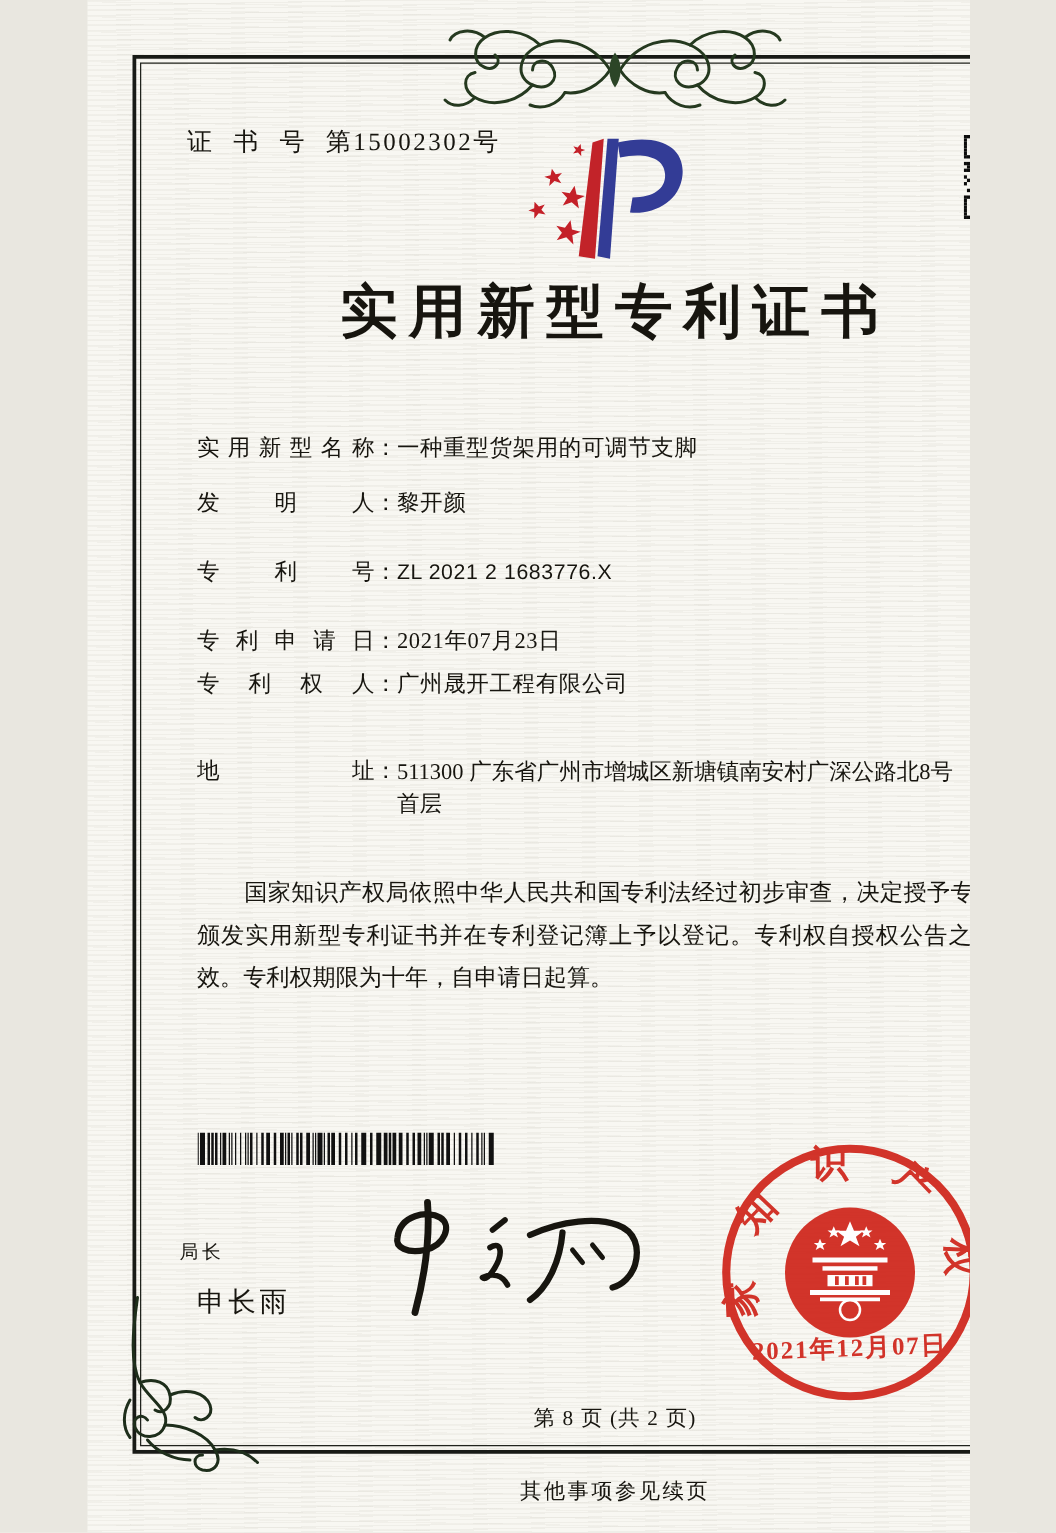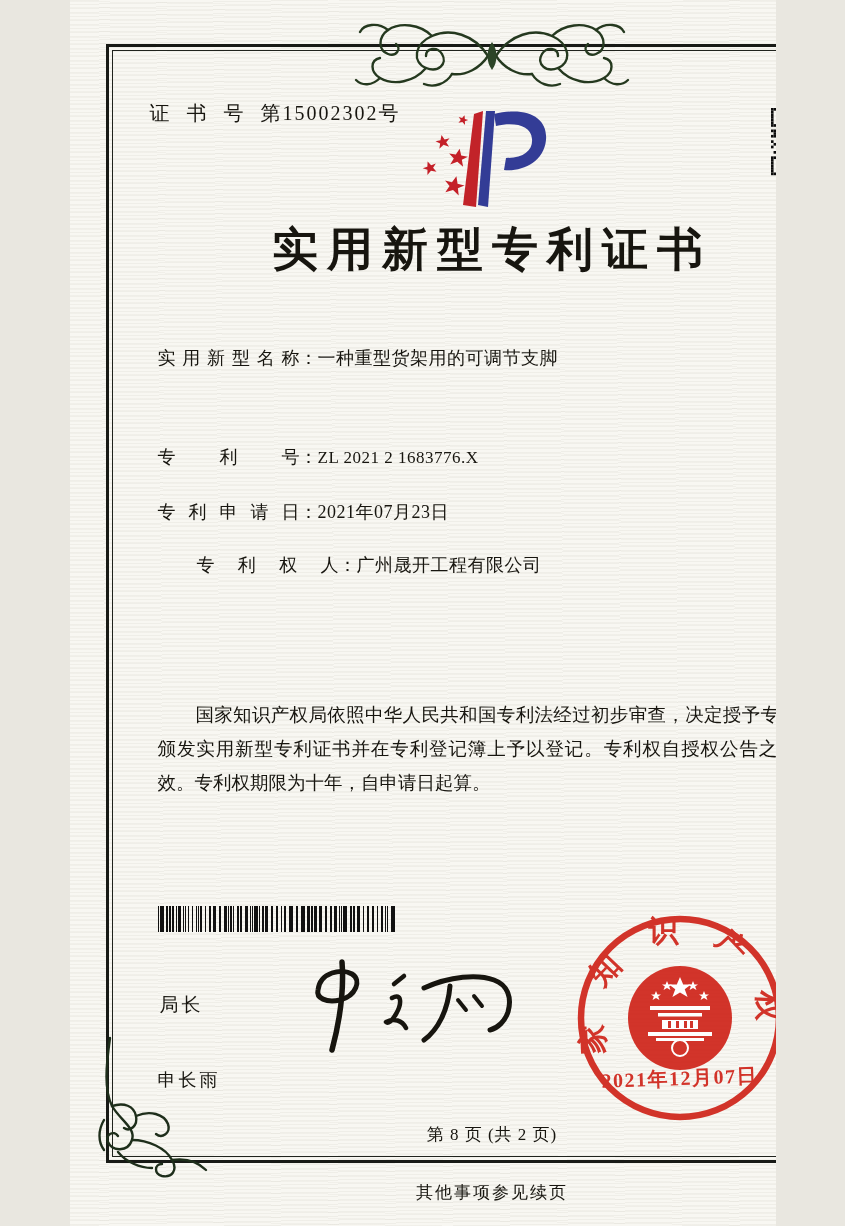--- a/index.html
+++ b/index.html
@@ -19,29 +19,29 @@
   .frame::after{
     content:"";position:absolute;inset:3px;border:1px solid #20231d;
   }
   .abs{position:absolute;}
   .cert-no{left:80px;top:100px;font-size:20px;letter-spacing:2px;word-spacing:8px;white-space:nowrap;}
   .title{left:0;top:219px;width:845px;text-align:center;font-size:46px;font-weight:bold;letter-spacing:9px;white-space:nowrap;}
   .row{left:88px;font-size:18px;white-space:nowrap;}
   .lbl{display:inline-block;width:142px;text-align:justify;text-align-last:justify;letter-spacing:0;}
   .colon{display:inline-block;width:18px;}
   .val{letter-spacing:.5px;}
-  .num{font-family:Liberation Serif, serif;font-size:17px;letter-spacing:.5px;}
+  .num{font-family:Liberation Sans, sans-serif;font-size:17px;letter-spacing:.5px;}
   .addr-val{display:inline-block;vertical-align:top;width:505px;white-space:normal;line-height:26px;}
   .pair2{position:absolute;left:342px;top:0;}
   .pair2 .lbl2{display:inline-block;letter-spacing:2px;}
   .paras{left:88px;top:698px;width:678px;font-size:18.5px;line-height:34px;text-align:justify;}
   .paras p{margin:0;text-indent:2.05em;}
   .barcode{left:88px;top:906px;}
-  .signer-title{left:90px;top:992px;font-size:19px;letter-spacing:3px;}
-  .signer-name{left:88px;top:1068px;font-size:18px;letter-spacing:3px;}
+  .signer-title{left:74px;top:992px;font-size:15px;letter-spacing:3px;}
+  .signer-name{left:88px;top:1027px;font-size:22px;letter-spacing:3px;}
   .sig{left:222px;top:958px;}
   .seal{left:503px;top:912px;opacity:.94;}
   .page-no{left:0;top:1123px;width:845px;text-align:center;font-size:17px;letter-spacing:1px;}
   .cont-note{left:0;top:1181px;width:845px;text-align:center;font-size:17px;letter-spacing:2px;}
   .orn-top{left:284px;top:16px;}
   .orn-bl{left:26px;top:1036px;}
   .orn-br{left:708px;top:1036px;}
   svg{display:block;}
 </style>
 </head>
@@ -407,28 +407,34 @@
       <path d="M0,-10 L2.9,-3.1 10,-3.1 4.3,1.2 6.9,8.1 0,4 -6.9,8.1 -4.3,1.2 -10,-3.1 -2.9,-3.1 Z" transform="translate(14,58) scale(0.7) rotate(-20)"></path>
       <path d="M0,-10 L2.9,-3.1 10,-3.1 4.3,1.2 6.9,8.1 0,4 -6.9,8.1 -4.3,1.2 -10,-3.1 -2.9,-3.1 Z" transform="translate(38,76) scale(1.0) rotate(14)"></path>
     </g>
   </svg>
 
   <div class="abs title">实用新型专利证书</div>
 
   <div class="abs row" style="top:334px;margin-top:12px;">
     <span class="lbl">实用新型名称</span><span class="colon">：</span><span class="val">一种重型货架用的可调节支脚</span>
   </div>
+  <div class="abs row" style="top:390px;">
+    <span class="lbl">发明人</span><span class="colon">：</span><span class="val">黎开颜</span>
+  </div>
   <div class="abs row" style="top:445px;">
     <span class="lbl">专利号</span><span class="colon">：</span><span class="val num">ZL 2021 2 1683776.X</span>
   </div>
   <div class="abs row" style="top:500px;">
     <span class="lbl">专利申请日</span><span class="colon">：</span><span class="val">2021年07月23日</span>
   </div>
-  <div class="abs row" style="top:553px;margin-left:39px;">
+  <div class="abs row" style="top:535px;">
     <span class="lbl">专利权人</span><span class="colon">：</span><span class="val">广州晟开工程有限公司</span>
+  </div>
+  <div class="abs row" style="top:604px;">
+    <span class="lbl">地址</span><span class="colon">：</span><span class="addr-val"><span>511300 广东省广州市增城区新塘镇南安村广深公路北8号</span><br><span>首层</span></span>
   </div>
 
   <div class="abs paras">
     <p>国家知识产权局依照中华人民共和国专利法经过初步审查，决定授予专利权，颁发实用新型专利证书并在专利登记簿上予以登记。专利权自授权公告之日起生效。专利权期限为十年，自申请日起算。</p>
   </div>
 
   <svg class="abs barcode" width="240" height="26" viewBox="0 0 240 26" id="barcode-svg">
       <rect x="0" y="0" width="1" height="26" fill="#111"></rect>
       <rect x="2" y="0" width="4" height="26" fill="#111"></rect>
       <rect x="8" y="0" width="2" height="26" fill="#111"></rect>

